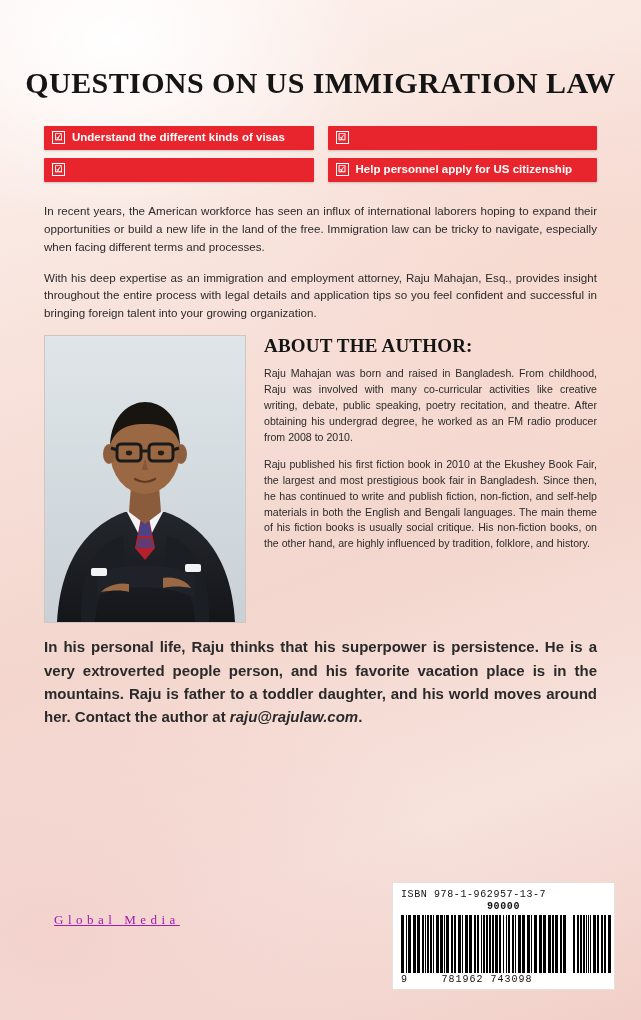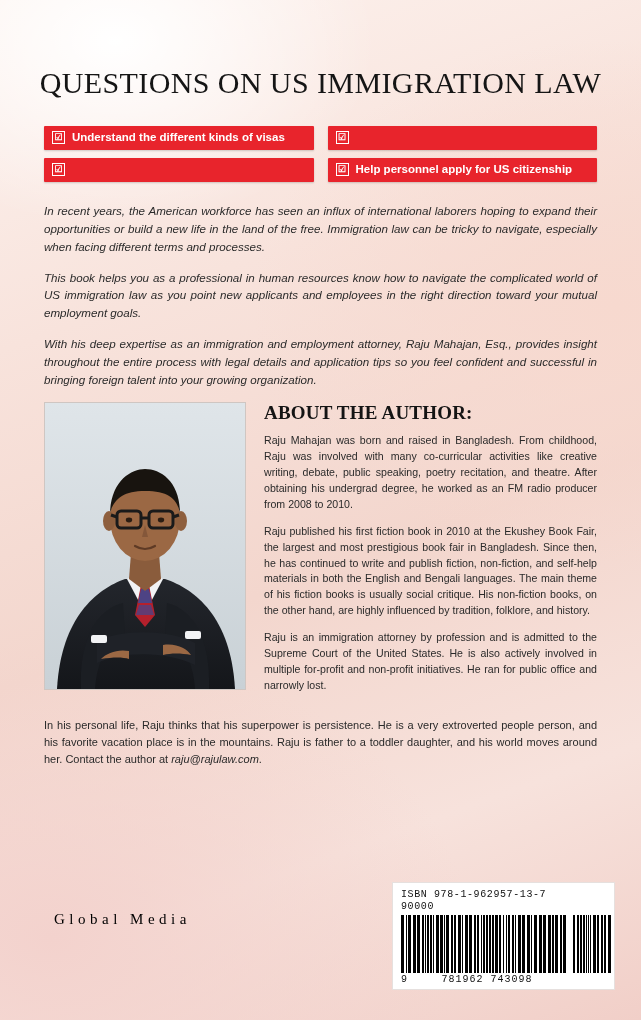--- a/index.html
+++ b/index.html
@@ -12,21 +12,21 @@
       radial-gradient(ellipse 600px 420px at 8% 92%, #f3d2cd 0%, rgba(243,210,205,0) 70%),
       linear-gradient(160deg,#fdf3ef 0%,#f8e3dc 28%,#f3d6cd 55%,#f7e2dc 78%,#f1cfc8 100%);
     overflow:hidden;
     position:relative;
   }
   .page{position:absolute;inset:0;}
 
   .title{
     text-align:center;
     font-family:"Liberation Serif", serif;
-    font-weight:normal;
+    font-weight:bold;
     color:#151515;
     letter-spacing:.4px;
     line-height:1.12;
   }
   .title-l1{font-size:30px;margin:66px 24px 0;}
   .title-l2{font-size:30px;margin:4px 24px 0;}
 
   .bullets{
     margin:26px 44px 0;
     display:grid;
@@ -47,21 +47,21 @@
   }
   .chk{
     width:11px;height:11px;
     border:1.4px solid #ffffff;
     display:inline-flex;align-items:center;justify-content:center;
     font-size:9px;line-height:1;
     flex:0 0 auto;
     font-weight:bold;
   }
 
-  .body-copy{margin:20px 44px 12px;font-style:italic;}
+  .body-copy{margin:20px 44px 12px;}
   .body-copy p{
     margin:0 0 13px;
     font-size:11.6px;
     line-height:1.55;
     color:#2a2a2a;
     text-align:justify;
   }
 
   .author-wrap{
     margin:10px 44px 0;
@@ -92,48 +92,50 @@
     margin:0 0 11px;
     font-size:10.6px;
     line-height:1.5;
     color:#2a2a2a;
     text-align:justify;
   }
 
   .personal{margin:12px 44px 0;}
   .personal p{
     margin:0;
-    font-size:11px;
+    font-size:15px;
     line-height:1.55;
     color:#2a2a2a;
     text-align:justify;
+    font-weight:bold;
   }
   .personal em{font-style:italic;}
 
   .logo{
     position:absolute;
     left:48px;bottom:92px;
     width:210px;
   }
   .logo-mark{
     font-family:"Liberation Serif", serif;
     font-size:56px;
     line-height:1;
     color:#e87b2a;
     letter-spacing:-2px;
     font-weight:normal;
   }
   .logo-mark .o{color:#e04a20;}
   .logo-sub{
     font-family:"Liberation Serif", serif;
-    font-size:15px;
+    font-size:13px;
     letter-spacing:4.5px;
-    color:#000000;
+    color:#a21caf;
     margin-top:-4px;
     padding-left:6px;
+    text-decoration:underline;
   }
 
   .barcode-box{
     position:absolute;
     right:26px;bottom:30px;
     width:205px;
     background:#ffffff;
     padding:6px 8px 4px;
     border:1px solid #e6e0de;
   }
@@ -182,21 +184,20 @@
       <span class="chk">☑</span>
     </div>
     <div class="bullet">
       <span class="chk">☑</span>
       <span>Help personnel apply for US citizenship</span>
     </div>
   </div>
 
   <div class="body-copy">
     <p>In recent years, the American workforce has seen an influx of international laborers hoping to expand their opportunities or build a new life in the land of the free. Immigration law can be tricky to navigate, especially when facing different terms and processes.</p>
-    <p>This book helps you as a professional in human resources know how to navigate the complicated world of US immigration law as you point new applicants and employees in the right direction toward your mutual employment goals.</p>
     <p>With his deep expertise as an immigration and employment attorney, Raju Mahajan, Esq., provides insight throughout the entire process with legal details and application tips so you feel confident and successful in bringing foreign talent into your growing organization.</p>
   </div>
 
   <div class="author-wrap">
     <div class="photo">
       <svg viewBox="0 0 200 286" preserveAspectRatio="xMidYMid slice">
         <defs>
           <linearGradient id="bg" x1="0" y1="0" x2="0" y2="1">
             <stop offset="0%" stop-color="#dfe5e9"></stop>
             <stop offset="100%" stop-color="#c9d1d6"></stop>
@@ -243,37 +244,36 @@
         <path d="M118 242 C132 240 142 246 146 252 C136 250 126 250 118 252 Z" fill="#9b6844"></path>
         <path d="M84 248 C72 246 62 250 56 256 C68 254 78 254 84 256 Z" fill="#9b6844"></path>
         <rect x="140" y="228" width="16" height="8" rx="2" fill="#f2f3f5"></rect>
         <rect x="46" y="232" width="16" height="8" rx="2" fill="#f2f3f5"></rect>
       </svg>
     </div>
     <div class="author-col">
       <div class="author-head">ABOUT THE AUTHOR:</div>
       <p>Raju Mahajan was born and raised in Bangladesh. From childhood, Raju was involved with many co-curricular activities like creative writing, debate, public speaking, poetry recitation, and theatre. After obtaining his undergrad degree, he worked as an FM radio producer from 2008 to 2010.</p>
       <p>Raju published his first fiction book in 2010 at the Ekushey Book Fair, the largest and most prestigious book fair in Bangladesh. Since then, he has continued to write and publish fiction, non-fiction, and self-help materials in both the English and Bengali languages. The main theme of his fiction books is usually social critique. His non-fiction books, on the other hand, are highly influenced by tradition, folklore, and history.</p>
-      <p>Raju is an immigration attorney by profession and is admitted to the Supreme Court of the United States. He is also actively involved in multiple for-profit and non-profit initiatives. He ran for public office and narrowly lost.</p>
     </div>
   </div>
 
   <div class="personal">
     <p><span>In his personal life, Raju thinks that his superpower is persistence. He is a very extroverted people person, and his favorite vacation place is in the mountains. Raju is father to a toddler daughter, and his world moves around her. Contact the author at </span><em>raju@rajulaw.com</em><span>.</span></p>
   </div>
 
   <div class="logo">
     <div class="logo-sub">Global Media</div>
   </div>
 
   <div class="barcode-box">
     <div class="isbn-row">
       <span>ISBN 978-1-962957-13-7</span>
     </div>
-    <div class="isbn-row" style="justify-content:flex-start;margin-top:1px;">
+    <div class="isbn-row" style="justify-content:center;margin-top:1px;font-weight:bold;">
       <span class="isbn-right">90000</span>
     </div>
     <div class="supp-wrap">
       <div class="bars" id="bars-main">
           <span style="width:3px"></span>
           <span style="width:2px;background:transparent"></span>
           <span style="width:1px"></span>
           <span style="width:1px;background:transparent"></span>
           <span style="width:3px"></span>
           <span style="width:2px;background:transparent"></span>

